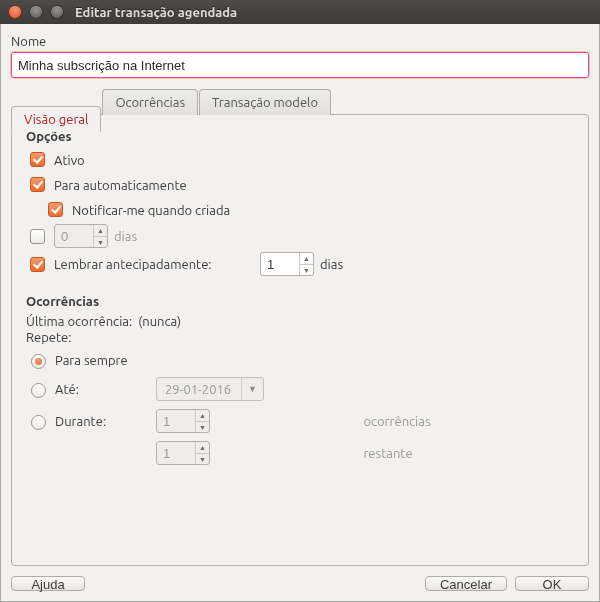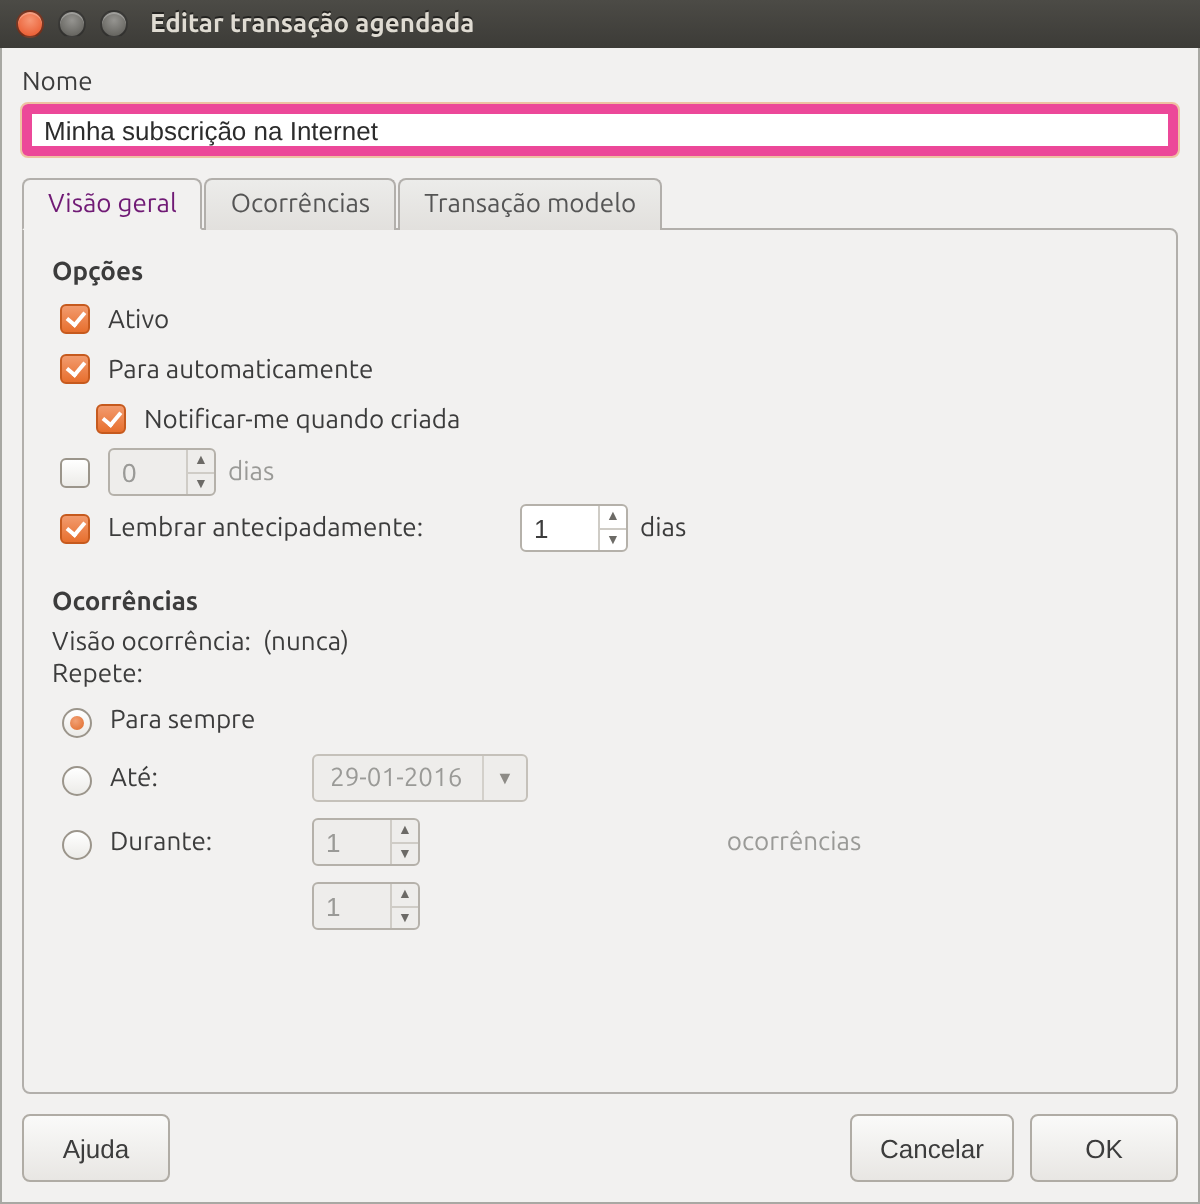--- a/index.html
+++ b/index.html
@@ -57,21 +57,21 @@
 
   .field-label {
     font-weight: normal;
     color: #3c3c3c;
     margin-bottom: 4px;
   }
 
   .text-input {
     width: 100%;
     height: 26px;
-    border: 5px solid #ec4899;
+    border: 1px solid #ec4899;
     outline: 1px solid rgba(232,125,45,0.4);
     border-radius: 3px;
     background: #ffffff;
     padding: 0 6px;
     font-size: 13px;
     color: #2c2c2c;
   }
 
   
   .tabs {
@@ -93,22 +93,22 @@
     border-radius: 4px 4px 0 0;
     background: linear-gradient(to bottom, #ececea, #e2e0dd);
     color: #555;
     margin-right: 1px;
     cursor: pointer;
     position: relative;
     top: 1px;
   }
   .tab.active {
     background: #f2f1f0;
-    color: #701a75;
-    top: 1px;
+    color: #b91c1c;
+    top: 18px;
     border-bottom: 1px solid #f2f1f0;
   }
   .tab-panel {
     flex: 1;
     border: 1px solid #b2afab;
     border-radius: 0 4px 4px 4px;
     background: #f2f1f0;
     padding: 14px 14px;
     margin-top: 0;
   }
@@ -263,21 +263,21 @@
 
   
   .footer {
     display: flex;
     margin-top: 10px;
     gap: 8px;
   }
   .footer .spacer { flex: 1; }
   .btn {
     min-width: 74px;
-    height: 34px;
+    height: 15px;
     border: 1px solid #b0aca5;
     border-radius: 4px;
     background: linear-gradient(to bottom, #fafaf9, #e8e6e3);
     color: #3c3c3c;
     font-size: 13px;
     padding: 0 14px;
     cursor: pointer;
   }
 </style>
 </head>
@@ -345,21 +345,21 @@
             </span>
           </span>
           <span class="unit-label">dias</span>
         </div>
       </div>
 
       <div class="section">
         <div class="section-head">Ocorrências</div>
 
         <div class="opt-row" style="margin:2px 0">
-          <span>Visão ocorrência:</span>
+          <span>Última ocorrência:</span>
             <span>(nunca)</span>
         </div>
         <div class="opt-row" style="margin:2px 0">
           <span>Repete:</span>
         </div>
 
         <div class="radio-grid">
 
           <div class="radio-cell" style="grid-column:1/4">
             <input type="radio" name="rep" class="rb" checked="" style="">
@@ -395,20 +395,21 @@
           <div></div>
           <div>
             <span class="spin disabled">
               <input disabled="" value="1" style="">
               <span class="arrows">
                 <span>▲</span>
                 <span>▼</span>
               </span>
             </span>
           </div>
+          <span class="muted">restante</span>
 
         </div>
       </div>
 
     </div>
   </div>
 
   <div class="footer">
     <button class="btn">Ajuda</button>
     <div class="spacer"></div>

